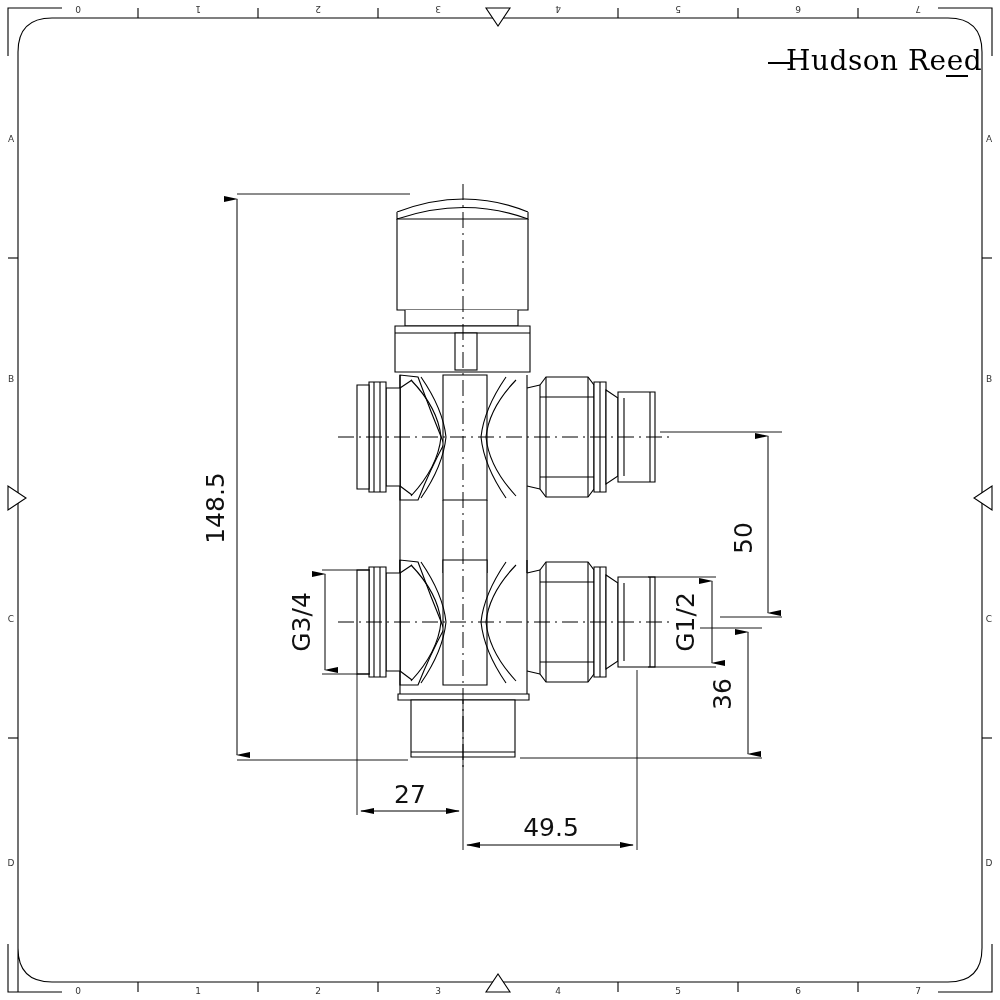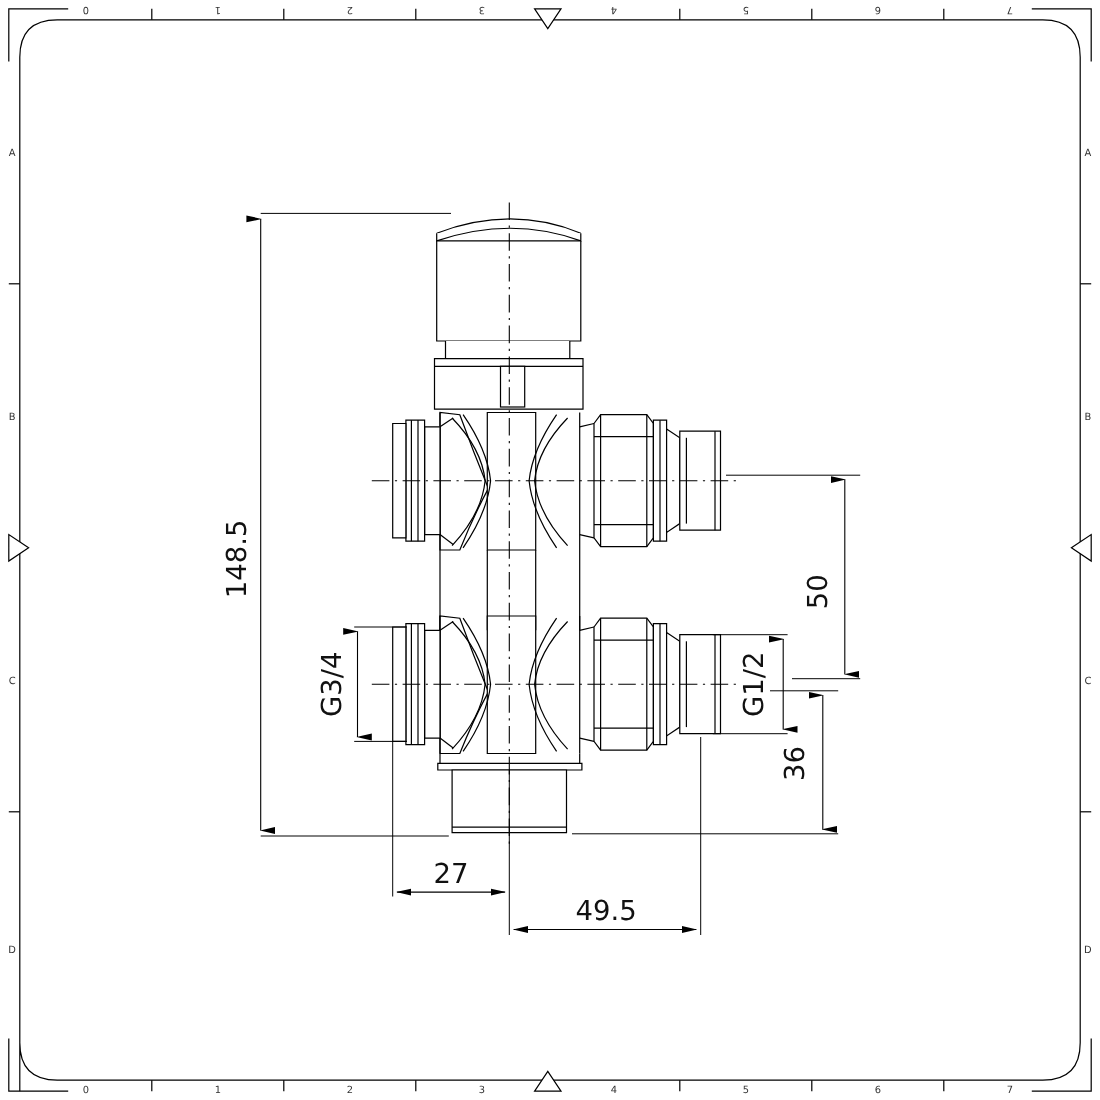--- a/index.html
+++ b/index.html
@@ -326,14 +326,19 @@
       <text class="dimtxt" x="410" y="803" text-anchor="middle">27</text>
     </g>
 
     <g>
       <line class="ext" x1="637" y1="670" x2="637" y2="850"></line>
       <line class="dim" x1="467" y1="845" x2="633" y2="845" marker-start="url(#arrLeft)" marker-end="url(#arrRight)"></line>
       <text class="dimtxt" x="551" y="836" text-anchor="middle">49.5</text>
     </g>
   </svg>
 
+  <div class="logo-wrap">
+    <div class="logo-bar-l"></div>
+    <div class="logo-text">Hudson Reed</div>
+    <div class="logo-bar-r"></div>
+  </div>
 
 </div>
 
 </body></html>

